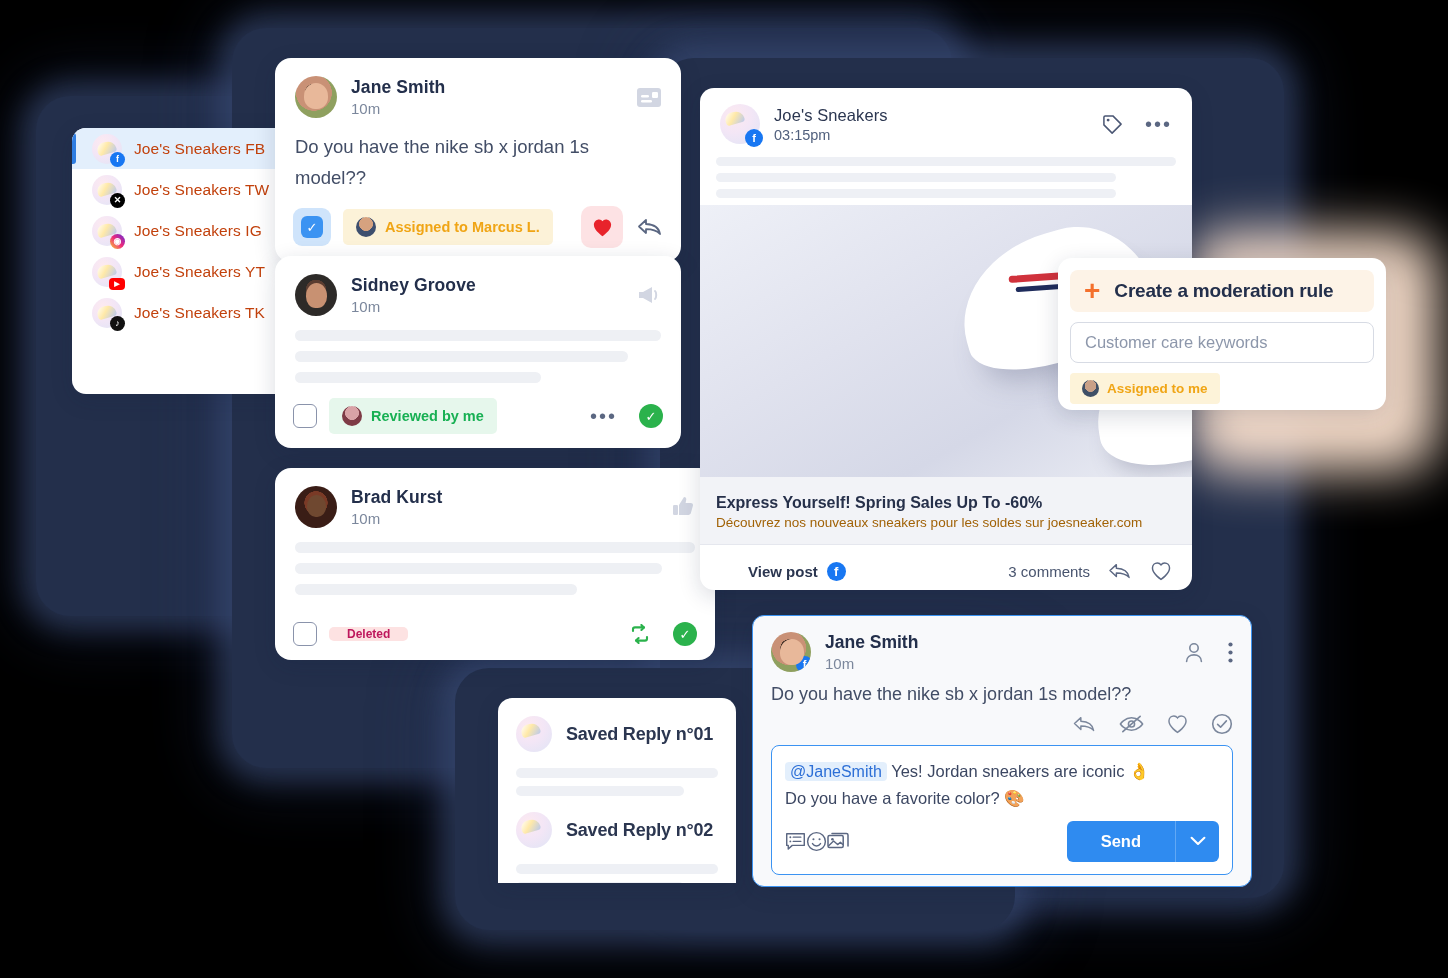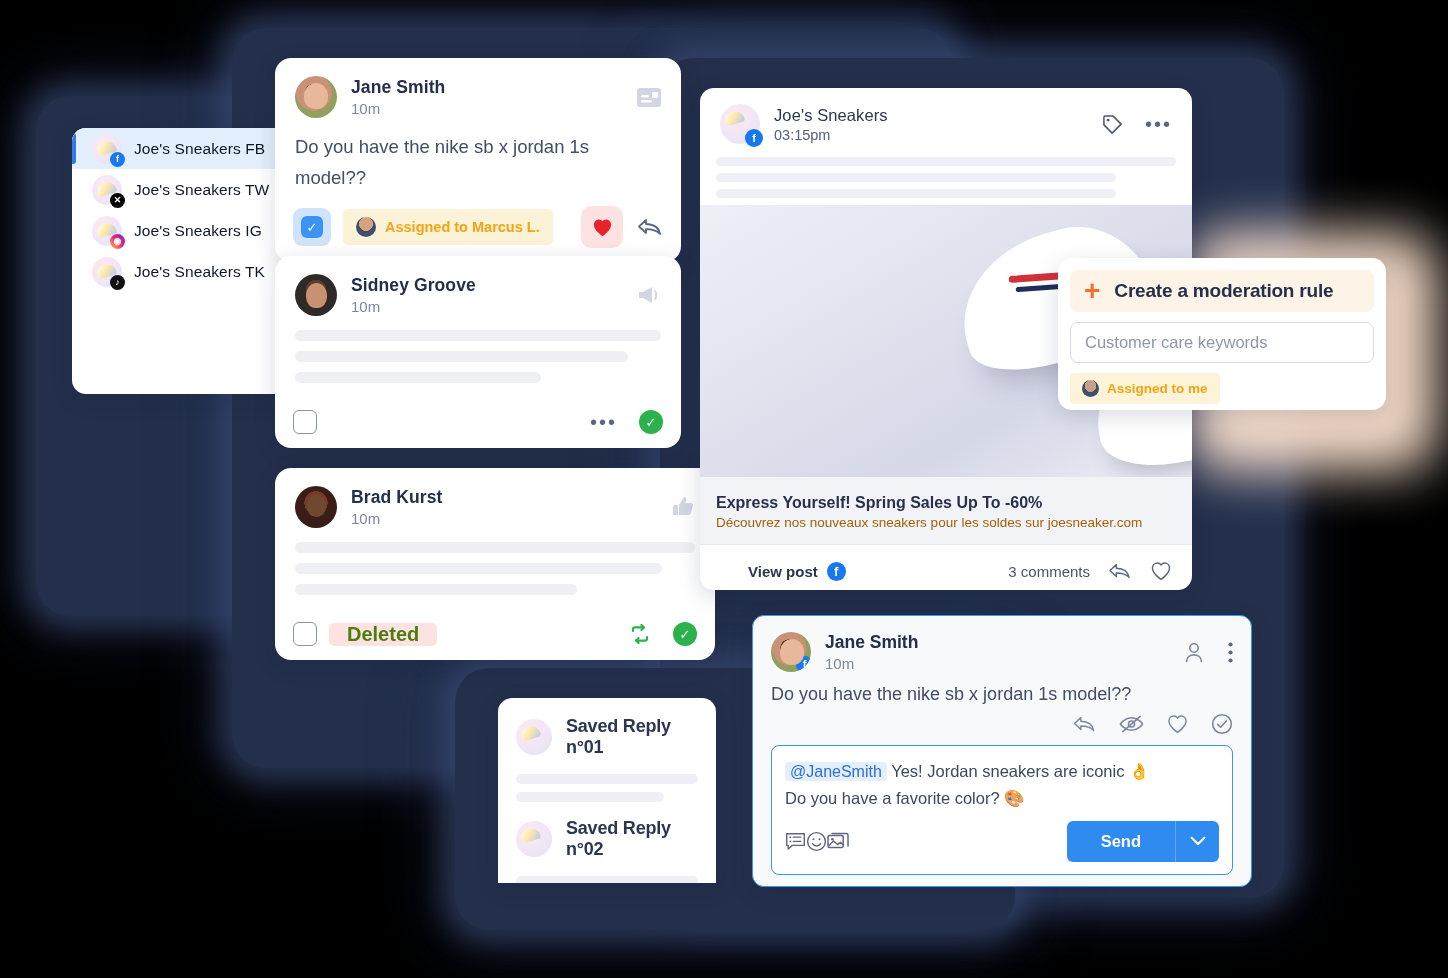--- a/index.html
+++ b/index.html
@@ -42,21 +42,21 @@
   #sidebar { left: 72px; top: 128px; width: 268px; height: 266px; border-radius: 14px; overflow: hidden; }
   .side-item {
     display: flex; align-items: center; gap: 12px;
     height: 41px; padding: 0 14px 0 20px; position: relative;
   }
   .side-item.active { background: #e3effc; }
   .side-item.active::before {
     content: ""; position: absolute; left: 0; top: 5px; bottom: 5px;
     width: 4px; background: #2f7de1; border-radius: 0 3px 3px 0;
   }
-  .side-label { font-size: 15.5px; color: #0f172a; letter-spacing: .1px; }
+  .side-label { font-size: 15.5px; color: #c2410c; letter-spacing: .1px; }
 
   
   .shoe-av {
     width: 30px; height: 30px; border-radius: 50%; flex: none; position: relative;
     background: radial-gradient(circle at 35% 30%, #fdeaf0 0%, #f3e6f6 45%, #dfe4f5 100%);
     overflow: visible;
   }
   .shoe-av::after {
     content: ""; position: absolute; left: 5px; top: 8px; width: 19px; height: 12px;
     border-radius: 9px 11px 4px 4px;
@@ -102,21 +102,21 @@
   .chk-on i {
     width: 22px; height: 22px; border-radius: 6px; background: #3b93f2;
     display: flex; align-items: center; justify-content: center;
     color: #fff; font-size: 13px; font-style: normal; line-height: 1;
   }
   .chk-off { width: 24px; height: 24px; border-radius: 6px; border: 1.6px solid #8a93ab; flex: none; }
 
   .pill { display: flex; align-items: center; gap: 9px; padding: 8px 13px; border-radius: 5px; font-size: 14.5px; font-weight: bold; }
   .pill.assigned { background: #fcf2d8; color: #f0a515; }
   .pill.reviewed { background: #e6f7ec; color: #17b053; }
-  .pill.deleted  { background: #fde2e2; color: #4d7c0f; font-size: 20px; padding: 0 18px; }
+  .pill.deleted  { background: #fde2e2; color: #be185d; font-size: 12px; padding: 0 18px; }
   .mini-av { width: 20px; height: 20px; border-radius: 50%; flex: none; }
   .mini-m { background: radial-gradient(circle at 50% 35%, #d6a27f 0 42%, #3e4f6e 43% 100%); }
   .mini-r { background: radial-gradient(circle at 50% 35%, #d9a2a6 0 42%, #7e3b46 43% 100%); }
   .mini-b { background: radial-gradient(circle at 50% 35%, #c9a087 0 42%, #3f4f66 43% 100%); }
 
   .heart-btn {
     width: 42px; height: 42px; border-radius: 10px; background: #fde2e4;
     display: flex; align-items: center; justify-content: center; color: #e8232b; font-size: 21px;
   }
   .ico { color: #57637c; }
@@ -179,21 +179,21 @@
   .plus { color: #f4702c; font-size: 28px; font-weight: bold; line-height: .8; }
   .rule-title { font-size: 19px; font-weight: bold; color: #232f4b; letter-spacing: -.2px; }
   .rule-input {
     margin-top: 10px; border: 1px solid #d7dbe4; border-radius: 8px;
     height: 41px; display: flex; align-items: center; padding: 0 14px;
     font-size: 16.5px; color: #8d97ab; background: #fff;
   }
   .rule-assign { margin-top: 10px; display: inline-flex; align-items: center; gap: 8px; background: #fdf3d9; color: #f0a515; font-weight: bold; font-size: 13.5px; padding: 7px 12px; border-radius: 4px; }
 
   
-  #card-saved { left: 498px; top: 698px; width: 218px; height: 185px; border-radius: 14px 14px 0 0; overflow: hidden; }
+  #card-saved { left: 498px; top: 698px; width: 238px; height: 185px; border-radius: 14px 14px 0 0; overflow: hidden; }
   .sr-row { display: flex; align-items: center; gap: 14px; padding: 18px 18px 0 18px; }
   .sr-title { font-size: 18px; font-weight: bold; color: #2b3650; letter-spacing: -.2px; }
   .sr-av { width: 36px; height: 36px; }
   .sr-sk { height: 10px; background: #eef0f5; border-radius: 6px; margin: 0 18px 8px 18px; }
 
   
   #card-reply {
     left: 752px; top: 615px; width: 500px; height: 272px;
     border: 1.6px solid #3b93f2; border-radius: 12px; background: #f8f9fb; padding: 16px 18px;
   }
@@ -244,20 +244,26 @@
       <span class="side-label">Joe's Sneakers TW</span>
     </div>
     <div class="side-item">
       <div class="shoe-av">
           <span class="badge ig">◉</span>
         </div>
       <span class="side-label">Joe's Sneakers IG</span>
     </div>
     <div class="side-item">
       <div class="shoe-av">
+          <span class="badge yt" style="font-size:7px">▶</span>
+        </div>
+      <span class="side-label">Joe's Sneakers YT</span>
+    </div>
+    <div class="side-item">
+      <div class="shoe-av">
           <span class="badge tk">♪</span>
         </div>
       <span class="side-label">Joe's Sneakers TK</span>
     </div>
   </div>
 
   <div class="card" id="card-jane">
     <div class="ch">
       <div class="av-photo av-jane"></div>
       <div class="ch-meta">
@@ -311,20 +317,24 @@
           </svg>
       </span>
     </div>
     <div style="margin-top:14px">
       <div class="sk" style="width:auto"></div>
       <div class="sk" style="margin-right:53px"></div>
       <div class="sk" style="margin-right:140px"></div>
     </div>
     <div class="cfoot">
       <div class="chk-off"></div>
+      <div class="pill reviewed">
+        <span class="mini-av mini-r"></span>
+        <span>Reviewed by me</span>
+      </div>
       <div style="margin-left:auto;display:flex;align-items:center;gap:22px">
         <span class="dots3">•••</span>
         <span class="green-check">✓</span>
       </div>
     </div>
   </div>
 
   <div class="card" id="card-brad">
     <div class="ch">
       <div class="av-photo av-brad"></div>

